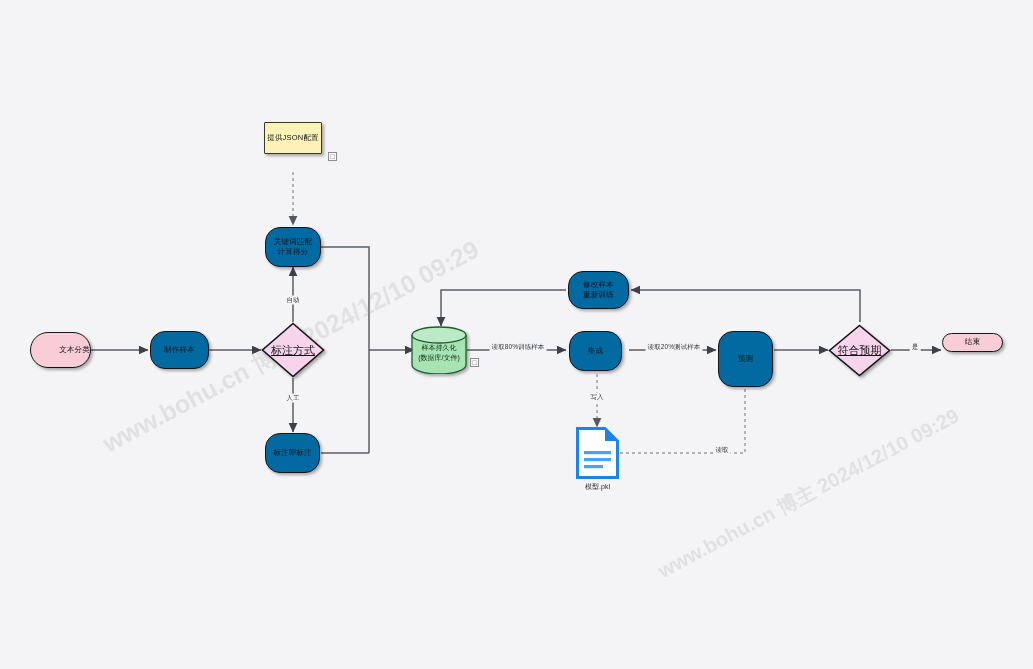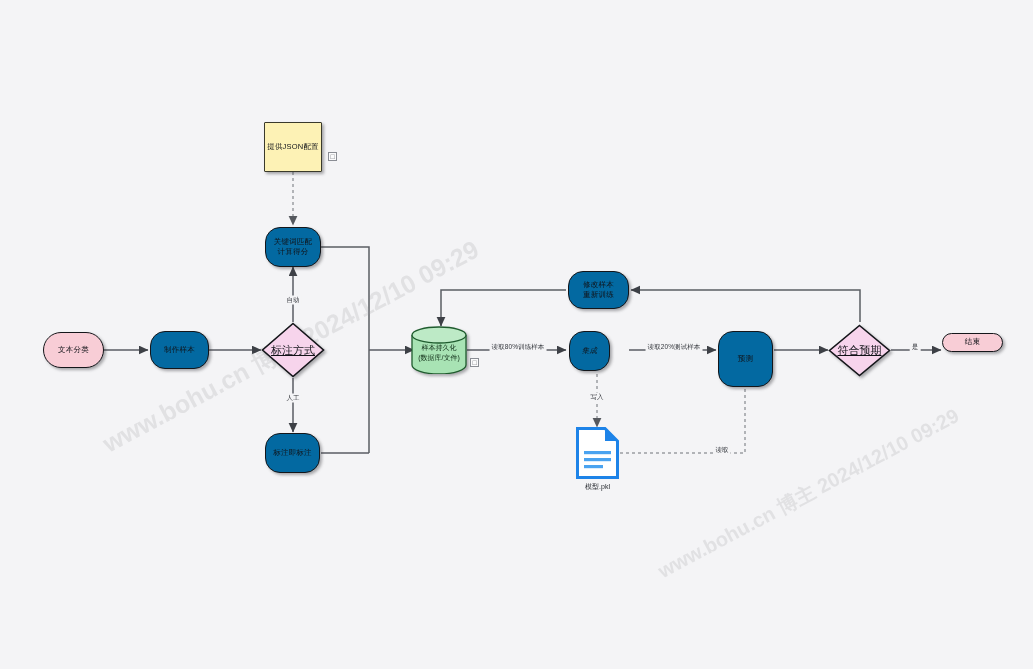--- a/index.html
+++ b/index.html
@@ -182,60 +182,60 @@
 
     <path d="M597,374 L597,427" marker-end="url(#arrowsm)"></path>
 
     <path d="M620,453 L745,453 L745,376" marker-end="url(#arrowsm)"></path>
   </g>
 </svg>
 
 <div class="watermark" style="left:80px; top:330px;">www.bohu.cn 博主 2024/12/10 09:29</div>
 <div class="watermark" style="left:640px; top:480px; font-size:20px;">www.bohu.cn 博主 2024/12/10 09:29</div>
 
-<div class="node note-rect shadowed" style="left:264px; top:122px; width:58px; height:50px;">
+<div class="node note-rect shadowed" style="left:264px; top:122px; width:58px; height:32px;">
   <span>提供JSON配置</span>
 </div>
 <div class="badge" style="left:328px; top:152px;">□</div>
 
 <div class="node process shadowed" style="left:265px; top:227px; width:56px; height:40px;">
   <span>关键词匹配
 计算得分</span>
 </div>
 
 <div class="diamond shadowed" style="left:261px; top:322px; width:64px; height:56px;">
   <svg width="64" height="56" viewBox="0 0 64 56">
     <polygon points="32,1.5 62.5,28 32,54.5 1.5,28" fill="#f7d4ec" stroke="#14161a" stroke-width="1.6"></polygon>
   </svg>
   <div class="dtext">标注方式</div>
 </div>
 
 <div class="node process shadowed" style="left:265px; top:433px; width:55px; height:40px;text-align:right;">
   <span>标注即标注</span>
 </div>
 
-<div class="node terminator shadowed" style="left:43px; top:332px; width:61px; height:36px;">
+<div class="node terminator shadowed" style="left:30px; top:332px; width:61px; height:36px;justify-content:flex-end;">
   <span>文本分类</span>
 </div>
 
 <div class="node process shadowed" style="left:150px; top:331px; width:59px; height:38px;text-align:right;">
   <span>制作样本</span>
 </div>
 
 <div class="cylinder shadowed" style="left:411px; top:326px; width:56px; height:48px;">
   <svg width="56" height="48" viewBox="0 0 56 48">
     <path d="M1,9 L1,39 A27,9 0 0 0 55,39 L55,9" fill="#a8e3b4" stroke="#1f5c2e" stroke-width="1.3"></path>
     <ellipse cx="28" cy="9" rx="27" ry="8" fill="#bdeac6" stroke="#1f5c2e" stroke-width="1.3"></ellipse>
   </svg>
   <div class="cyl-text">样本持久化
 (数据库/文件)</div>
 </div>
 <div class="badge" style="left:470px; top:358px;">□</div>
 
-<div class="node process shadowed" style="left:569px; top:331px; width:41px; height:40px;font-style:italic;">
+<div class="node process shadowed" style="left:569px; top:331px; width:53px; height:40px;">
   <span>集成</span>
 </div>
 
 <div class="node process shadowed" style="left:718px; top:331px; width:55px; height:56px;">
   <span>预测</span>
 </div>
 
 <div class="diamond shadowed" style="left:828px; top:324px; width:63px; height:53px;">
   <svg width="63" height="53" viewBox="0 0 63 53">
     <polygon points="31.5,1.5 61.5,26.5 31.5,51.5 1.5,26.5" fill="#f7d4ec" stroke="#14161a" stroke-width="1.6"></polygon>

